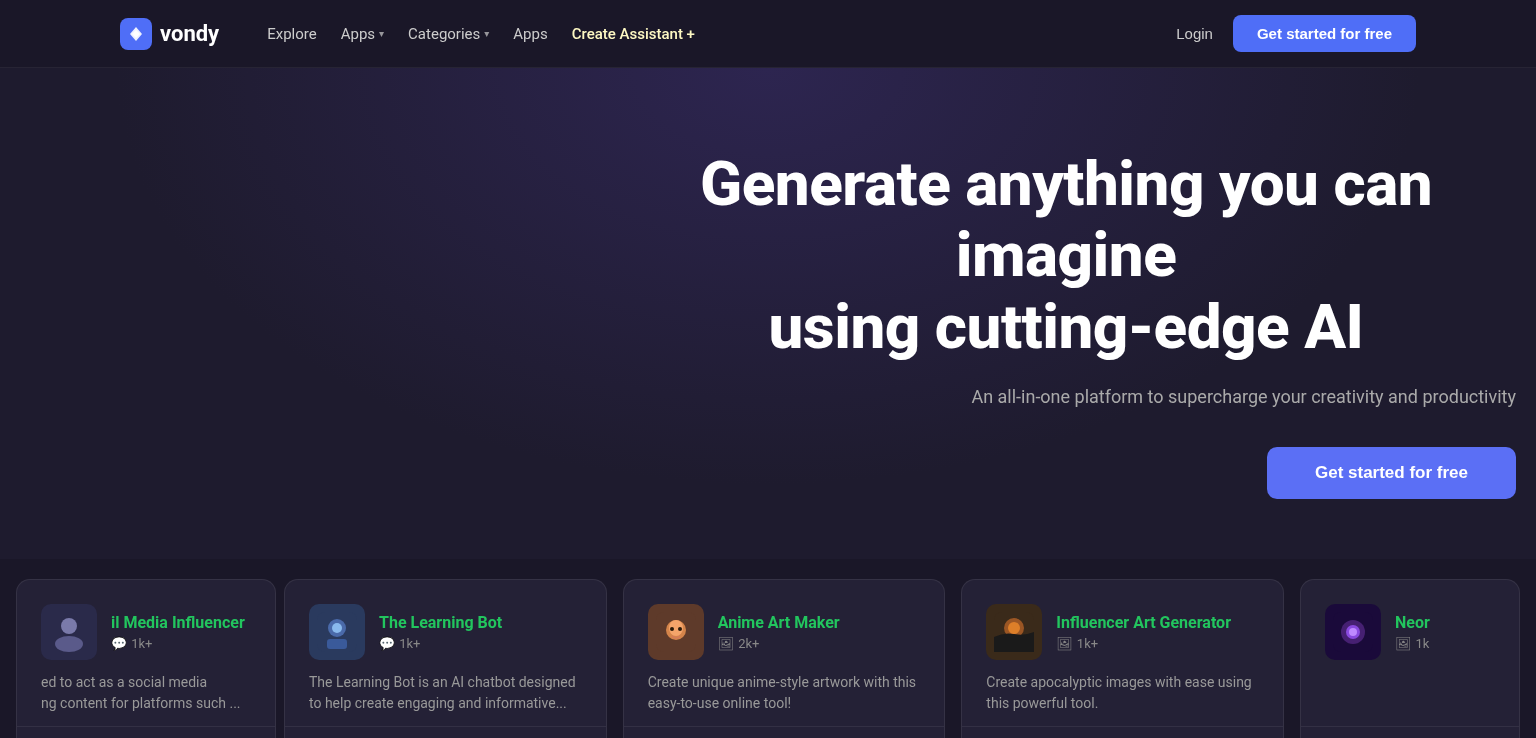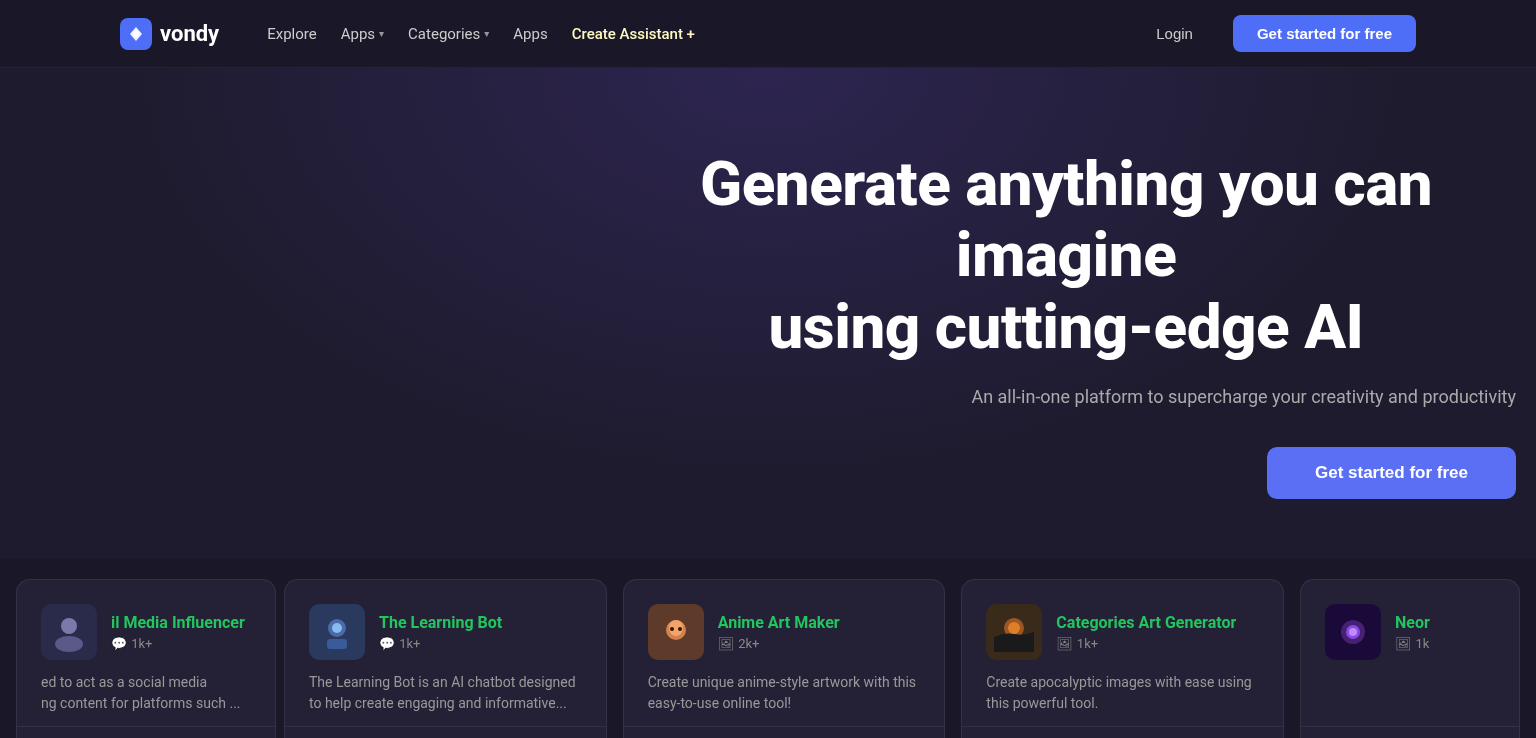--- a/index.html
+++ b/index.html
@@ -79,21 +79,21 @@
     .nav-link-create {
       color: #fef9c3;
       font-size: 15px;
       font-weight: 500;
       text-align: center;
     }
 
     .navbar-right {
       display: flex;
       align-items: center;
-      gap: 24px;
+      gap: 4px;
     }
 
     .btn-login {
       background: transparent;
       border: none;
       color: #ccc;
       font-size: 15px;
       cursor: pointer;
       padding: 8px 16px;
     }
@@ -404,21 +404,21 @@
       <div class="card-header">
         <div class="card-thumb thumb-apocalyptic">
           <svg width="40" height="40" viewBox="0 0 40 40">
               <rect width="40" height="40" rx="8" fill="#3a2a1a"></rect>
               <circle cx="20" cy="16" r="10" fill="#c46a2a" opacity="0.7"></circle>
               <path d="M0 25 Q10 20 20 22 Q30 24 40 20 L40 40 L0 40Z" fill="#1a1a1a"></path>
               <circle cx="20" cy="16" r="6" fill="#e4842a" opacity="0.9"></circle>
             </svg>
         </div>
         <div class="card-title-block">
-          <span class="card-title">Categories Art Generator</span>
+          <span class="card-title">Influencer Art Generator</span>
           <div class="card-meta">
             <span class="icon-small">🖼</span>
             <span>1k+</span>
           </div>
         </div>
       </div>
       <p class="card-desc">Create apocalyptic images with ease using this powerful tool.</p>
       <div class="card-divider"></div>
 
     </div>

